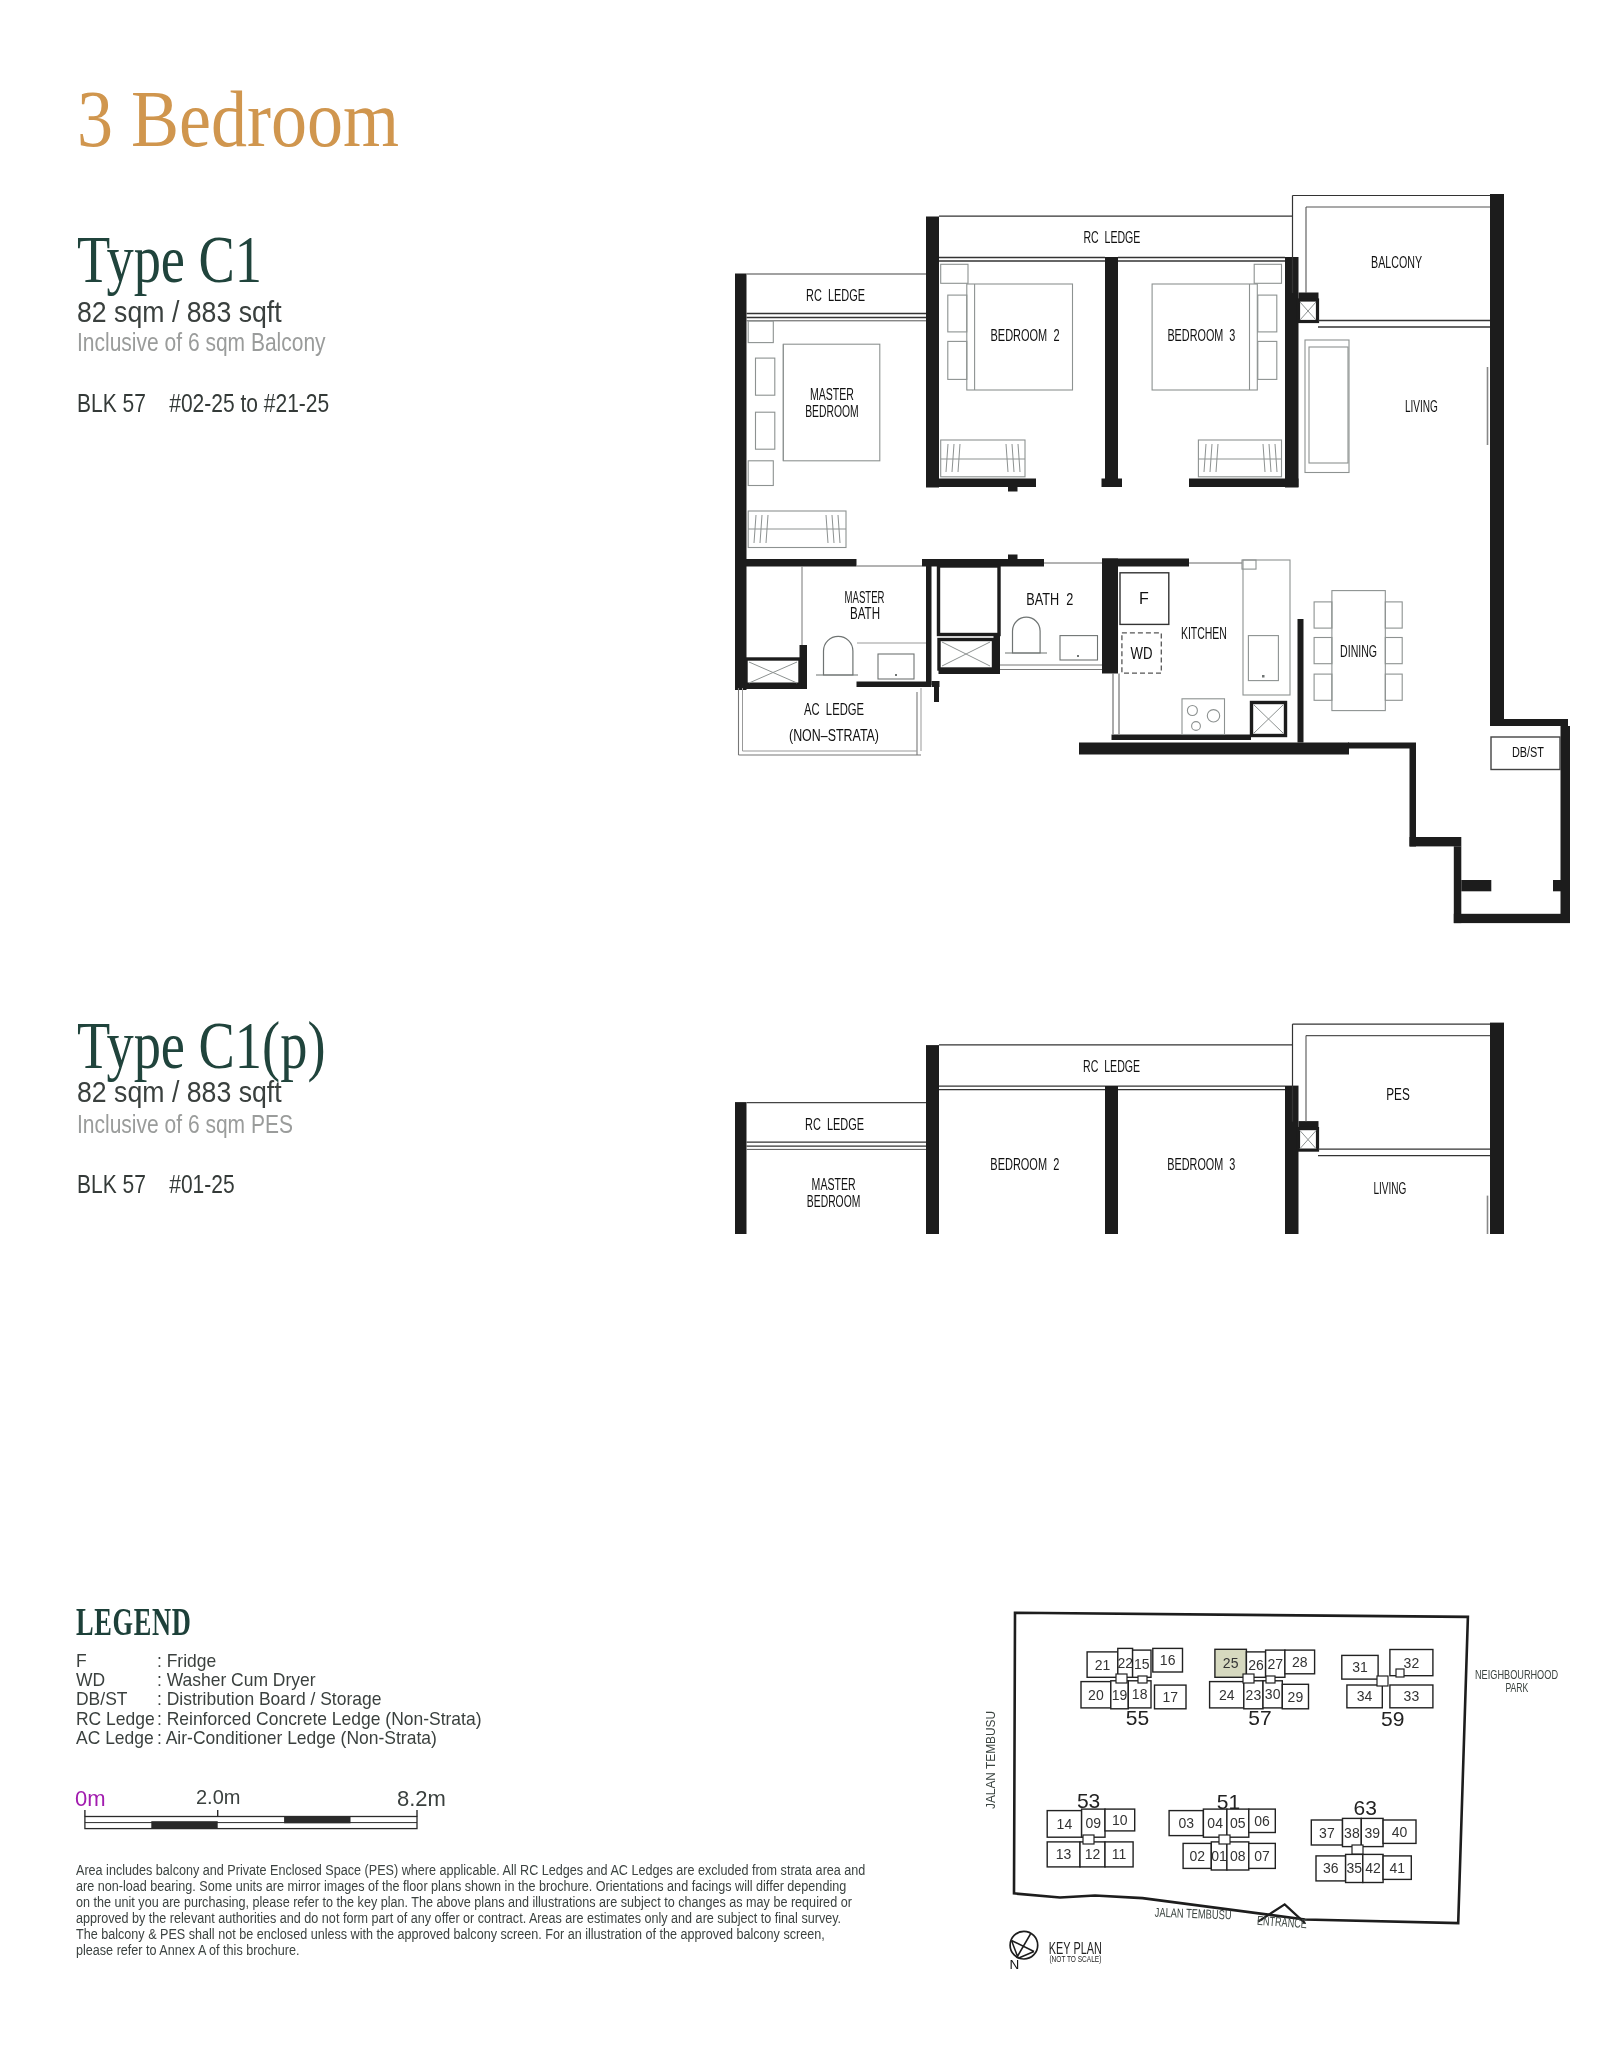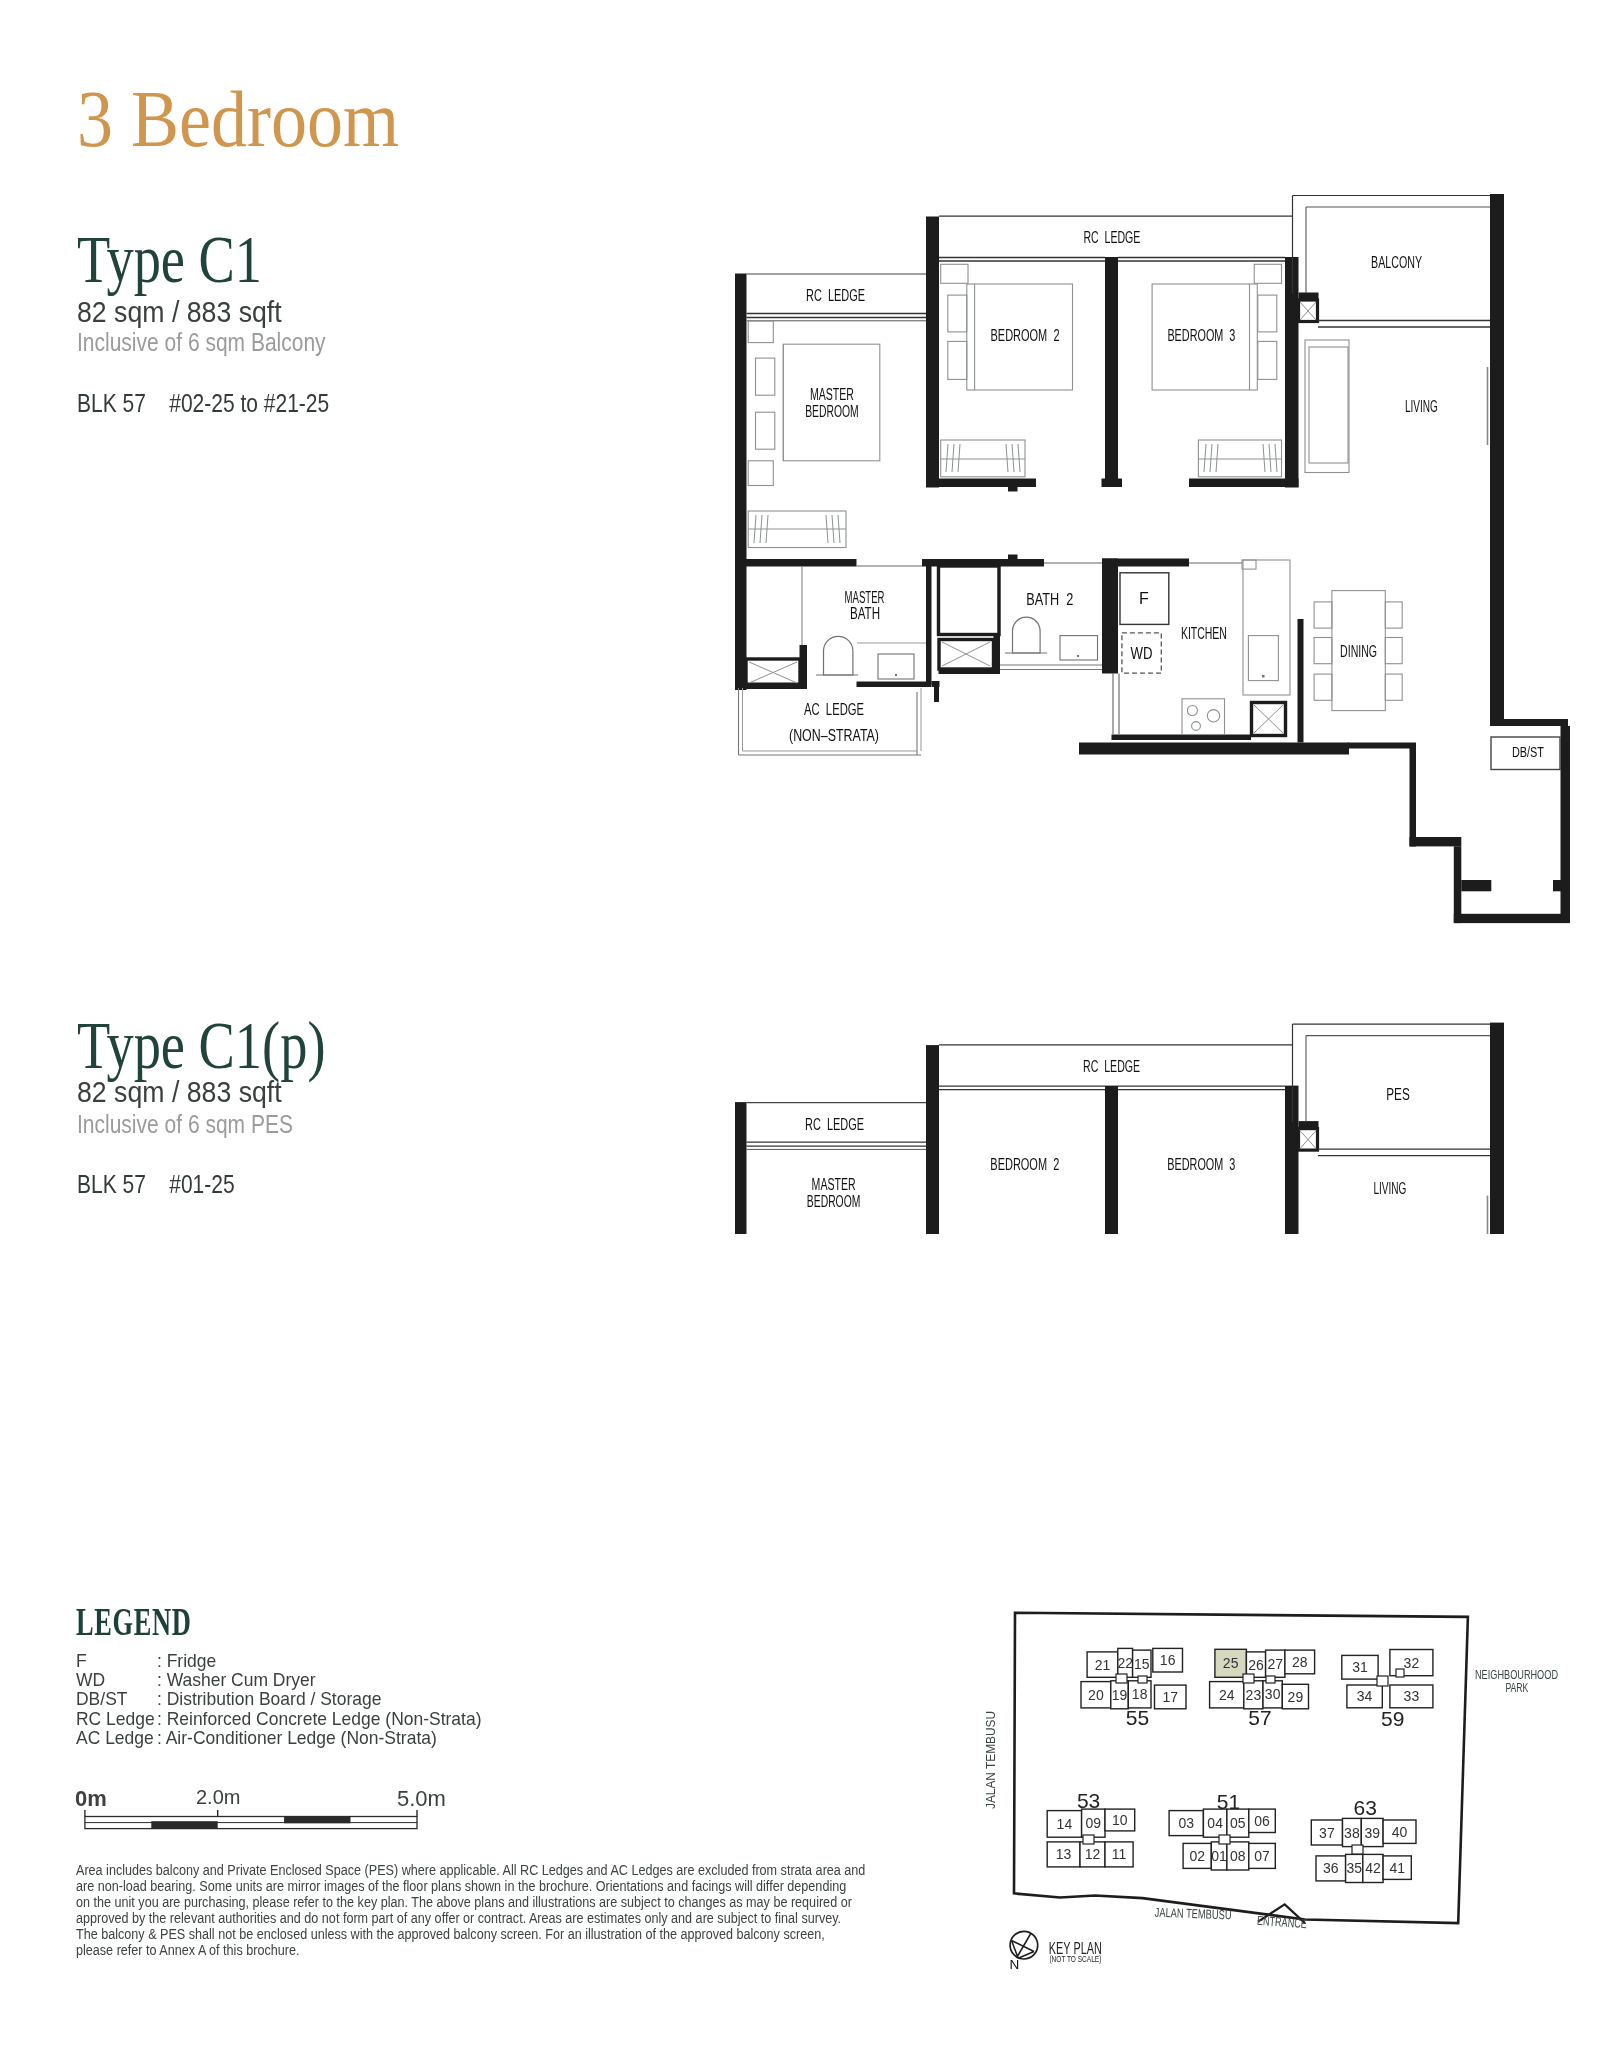--- a/index.html
+++ b/index.html
@@ -32,23 +32,23 @@
 <div class="abs serif" id="t-legend" style="left:76px;top:1598px;font-size:40px;font-weight:bold;color:#1d4039;letter-spacing:1px;transform:scaleX(0.66);">LEGEND</div>
 
 <div class="abs" id="t-legtab" style="left:76px;top:1651px;font-size:19px;color:#3a403e;line-height:19.2px;transform:scaleX(0.92);">
 <div><span style="display:inline-block;width:88px;">F</span>: Fridge</div>
 <div><span style="display:inline-block;width:88px;">WD</span>: Washer Cum Dryer</div>
 <div><span style="display:inline-block;width:88px;">DB/ST</span>: Distribution Board / Storage</div>
 <div><span style="display:inline-block;width:88px;">RC Ledge</span>: Reinforced Concrete Ledge (Non-Strata)</div>
 <div><span style="display:inline-block;width:88px;">AC Ledge</span>: Air-Conditioner Ledge (Non-Strata)</div>
 </div>
 
-<div class="abs" id="t-0m" style="left:75px;top:1786px;font-size:22px;color:#404040;font-weight:bold;">0m</div>
+<div class="abs" id="t-0m" style="left:75px;top:1786px;font-size:22px;color:#a21caf;">0m</div>
 <div class="abs" id="t-2m" style="left:196px;top:1786px;font-size:20px;color:#3a403e;">2.0m</div>
-<div class="abs" id="t-5m" style="left:397px;top:1786px;font-size:22px;color:#3a403e;">5.0m</div>
+<div class="abs" id="t-5m" style="left:397px;top:1786px;font-size:22px;color:#3a403e;">8.2m</div>
 
 <div class="abs" id="t-disc" style="left:76px;top:1862px;font-size:14px;color:#3c4341;line-height:16.1px;transform:scaleX(0.90);">
 Area includes balcony and Private Enclosed Space (PES) where applicable. All RC Ledges and AC Ledges are excluded from strata area and<br>
 are non-load bearing. Some units are mirror images of the floor plans shown in the brochure. Orientations and facings will differ depending<br>
 on the unit you are purchasing, please refer to the key plan. The above plans and illustrations are subject to changes as may be required or<br>
 approved by the relevant authorities and do not form part of any offer or contract. Areas are estimates only and are subject to final survey.<br>
 The balcony &amp; PES shall not be enclosed unless with the approved balcony screen. For an illustration of the approved balcony screen,<br>
 please refer to Annex A of this brochure.
 </div>
 

